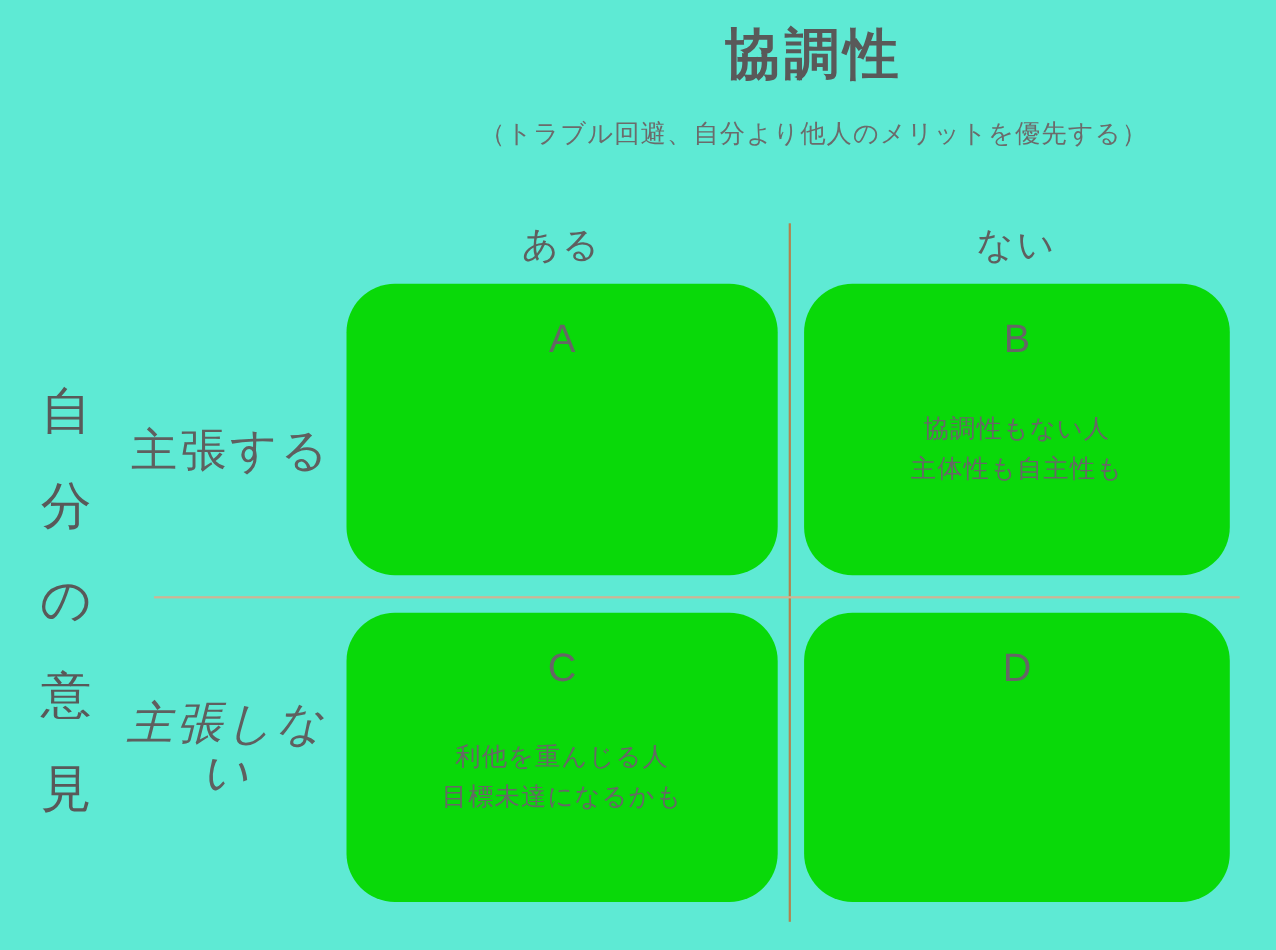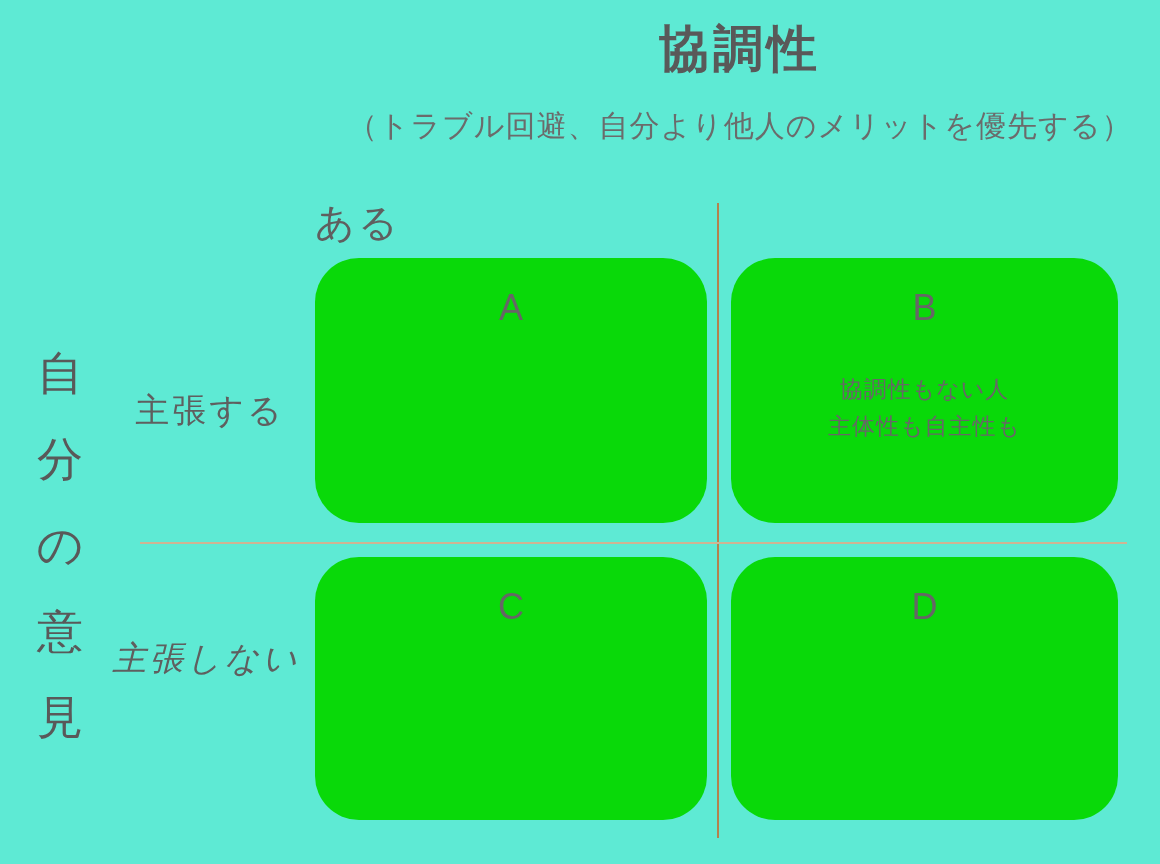--- a/index.html
+++ b/index.html
@@ -25,21 +25,21 @@
     font-weight: 600;
     color: #595959;
     letter-spacing: 4px;
   }
   .subtitle {
     position: absolute;
     left: 320px;
     right: 0;
     top: 106px;
     text-align: center;
-    font-size: 30px;
+    font-size: 23px;
     color: #6b6b6b;
     letter-spacing: 1px;
   }
   .y-axis-label {
     position: absolute;
     left: 28px;
     top: 350px;
     width: 64px;
     display: flex;
     flex-direction: column;
@@ -47,34 +47,34 @@
     gap: 40px;
     font-size: 46px;
     color: #595959;
     line-height: 1;
   }
   .col-header {
     position: absolute;
     top: 200px;
     height: 46px;
     line-height: 46px;
-    text-align: left;
-    font-size: 39px;
+    text-align: center;
+    font-size: 33px;
     color: #5f5f5f;
     letter-spacing: 3px;
   }
   .col-header.ch-left  { left: 315px; width: 392px; }
   .col-header.ch-right { left: 731px; width: 387px; }
   .row-label {
     position: absolute;
     width: 220px;
     height: 44px;
     line-height: 44px;
     text-align: center;
-    font-size: 34px;
+    font-size: 42px;
     color: #5f5f5f;
     letter-spacing: 3px;
   }
   .row-label.rl-top    { left: 100px; top: 388px; }
   .row-label.rl-bottom { left: 96px;  top: 636px; font-style: italic; }
   .vline {
     position: absolute;
     left: 717px;
     top: 203px;
     width: 2px;
@@ -132,20 +132,21 @@
 
   <div class="y-axis-label" style="color: rgb(89, 89, 89);">
     <span>自</span>
     <span>分</span>
     <span>の</span>
     <span>意</span>
     <span>見</span>
   </div>
 
   <div class="col-header ch-left">ある</div>
+  <div class="col-header ch-right">ない</div>
 
   <div class="row-label rl-top">主張する</div>
   <div class="row-label rl-bottom">主張しない</div>
 
   <div class="vline" style="background: rgb(179, 130, 78);"></div>
   <div class="hline" style="background: rgb(207, 180, 147);"></div>
 
   <div class="quadrant qa" style="background: rgb(9, 217, 9);">
     <div class="q-letter">A</div>
   </div>
@@ -153,20 +154,24 @@
   <div class="quadrant qb" style="background: rgb(9, 217, 9);">
     <div class="q-letter">B</div>
     <div class="q-body">
       <div class="q-line">協調性もない人</div>
       <div class="q-line">主体性も自主性も</div>
     </div>
   </div>
 
   <div class="quadrant qc" style="background: rgb(9, 217, 9);">
     <div class="q-letter">C</div>
+    <div class="q-body">
+      <div class="q-line">利他を重んじる人</div>
+      <div class="q-line">目標未達になるかも</div>
+    </div>
   </div>
 
   <div class="quadrant qd" style="background: rgb(9, 217, 9);">
     <div class="q-letter">D</div>
     <div class="q-body">
     </div>
   </div>
 
 </div>
 

